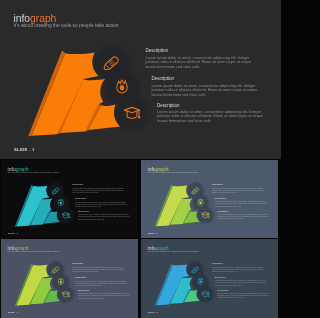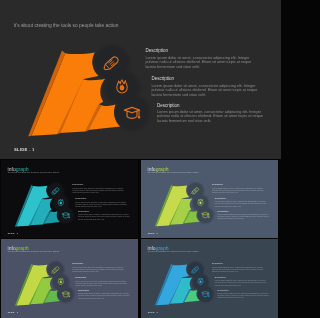--- a/index.html
+++ b/index.html
@@ -64,20 +64,21 @@
               C-1.2,4.0 -2.3,3.0 -2.3,1.3 C-2.3,0.0 -1.4,-0.8 -1.0,-2.0
               C-0.7,-1.3 -0.4,-1.0 -0.1,-0.8 Z" fill="#e2701c"></path>
    </g>
           <g transform="translate(132,113)">
      <path d="M0,-5.6 L7.6,-2.9 L0,-0.2 L-7.6,-2.9 Z" fill="none" stroke="#e2701c" stroke-width="1.15" stroke-linejoin="round"></path>
      <path d="M-5.0,-2.0 L-5.0,2.6 C-5.0,4.3 -2.8,5.3 0,5.3 C2.8,5.3 5.0,4.3 5.0,2.6 L5.0,-2.0" fill="none" stroke="#e2701c" stroke-width="1.15" stroke-linejoin="round"></path>
      <path d="M7.0,-2.5 L7.0,3.1" stroke="#e2701c" stroke-width="1"></path>
      <rect x="6.0" y="3.2" width="2.2" height="2.2" fill="#e2701c"></rect>
    </g>
         </svg>
+        <div class="logo"><span class="a" style="color:#d2d2d2">info</span><span style="color:#e8762a">graph</span></div>
         <div class="tagline" style="color:#9d9d9d">it's about creating the tools so people take action</div>
         <div class="descblk" style="left:145.4px;top:48.3px">
           <div class="desc-h" style="color:#dcdcdc">Description</div>
           <div class="desc-p" style="color:#8e8e8e">Lorem ipsum dolor sit amet, consectetur adipiscing elit. Integer pulvinar nulla ut ultricies eleifend. Etiam sit amet turpis at neque lacinia fermentum sed vitae velit.</div>
         </div>
         <div class="descblk" style="left:151.4px;top:76.3px">
           <div class="desc-h" style="color:#dcdcdc">Description</div>
           <div class="desc-p" style="color:#8e8e8e">Lorem ipsum dolor sit amet, consectetur adipiscing elit. Integer pulvinar nulla ut ultricies eleifend. Etiam sit amet turpis at neque lacinia fermentum sed vitae velit.</div>
         </div>
         <div class="descblk" style="left:157px;top:102.5px">

